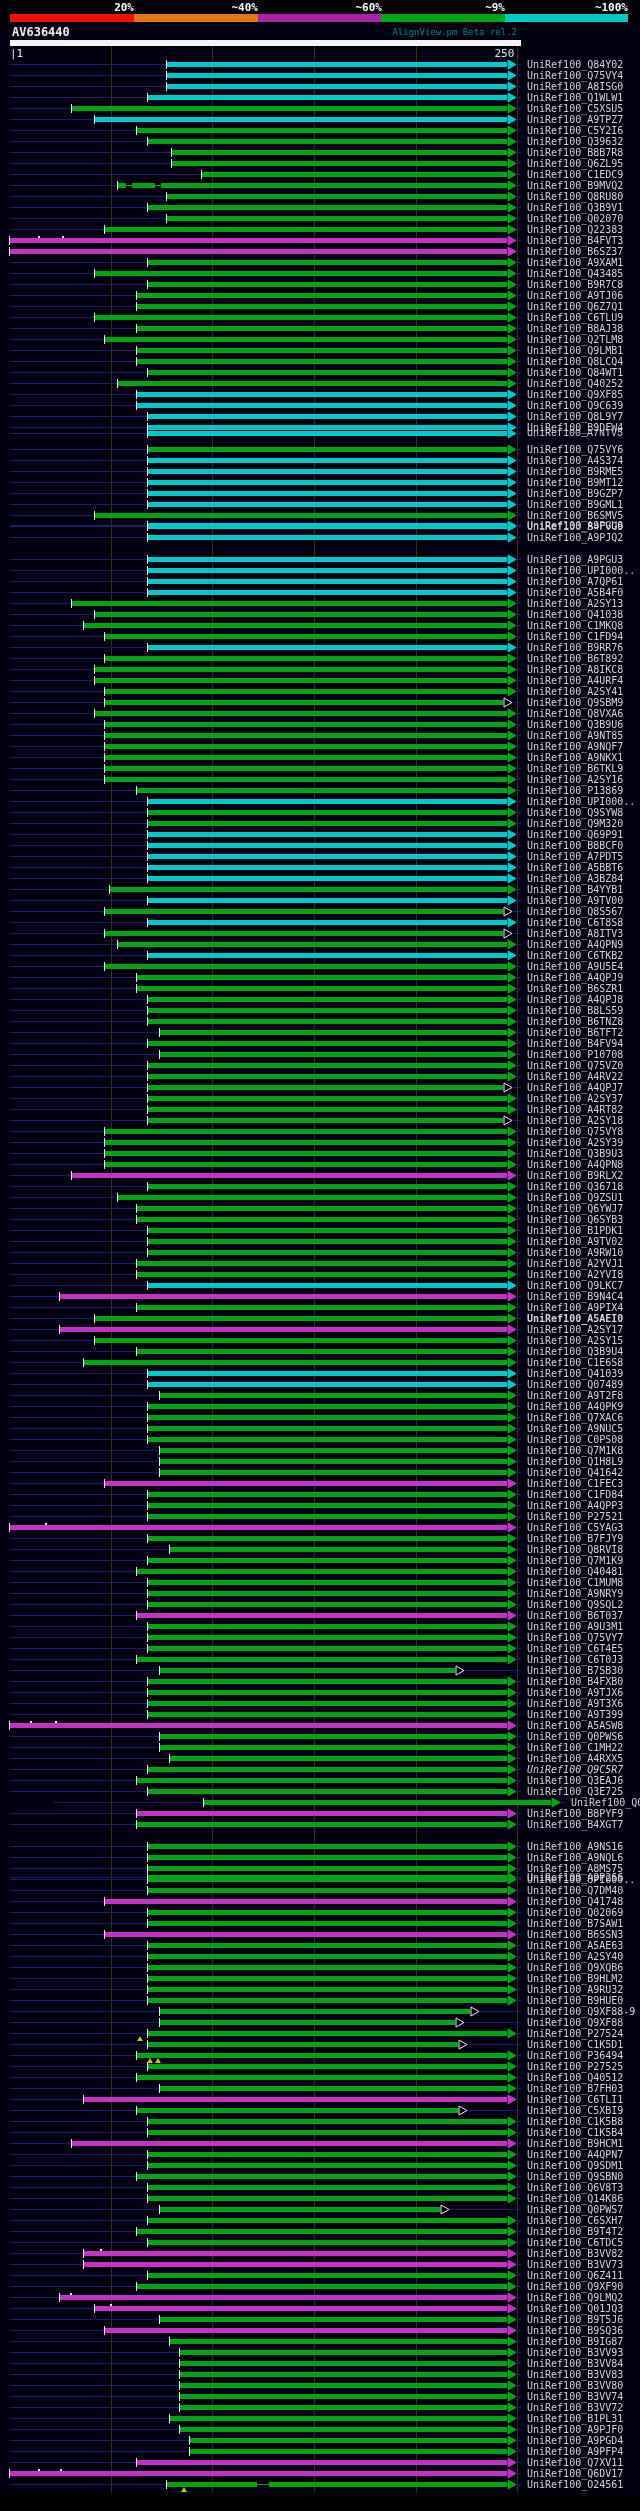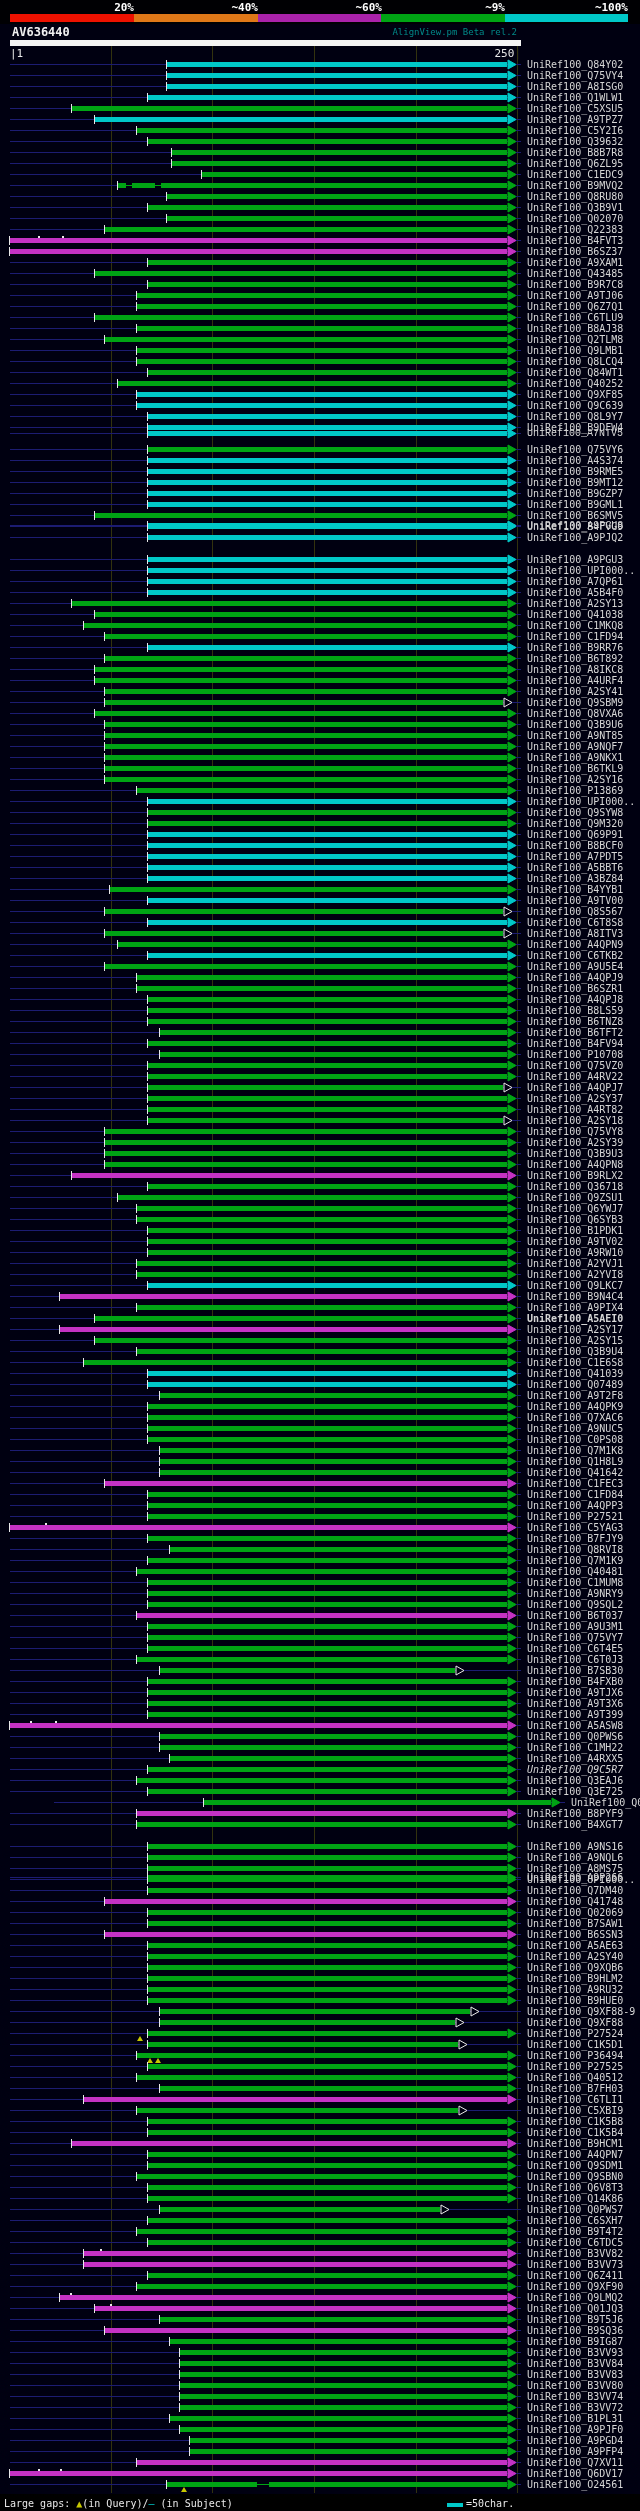--- a/index.html
+++ b/index.html
@@ -2062,18 +2062,13 @@
         <div class="abs" style="left: 257px; top: 5px; width: 12px; height: 1px; background: rgb(0, 164, 20);"></div>
         <div class="abs" style="left: 166px; top: 1px; width: 1px; height: 9px; background: rgb(232, 232, 232);"></div>
         <svg width="10" height="11" viewBox="0 0 10 11" style="position: absolute; left: 507px; top: 0px;">
           <polygon points="1,1 9,5.5 1,10" fill="#00a414" stroke="#00a414"></polygon>
         </svg>
         <div class="abs" style="left: 181px; top: 8px; width: 0px; height: 0px; border-left: 3px solid transparent; border-right: 3px solid transparent; border-bottom: 5px solid rgb(200, 200, 0); background: transparent;"></div>
         <div class="rlabel">UniRef100_O24561</div>
       </div>
     </div>
 
-  <div class="footer">
-    <div class="legend"><span>Large gaps: </span><span id="triSym" style="color: rgb(200, 200, 0);">▲</span><span>(in Query)/</span><span id="dashSym" style="color: rgb(0, 200, 200);">—</span><span> (in Subject)</span></div>
-    <div class="swatch" id="swatch" style="background: rgb(0, 200, 200);"></div>
-    <div class="swtext">=50char.</div>
-  </div>
 </div>
 
 </body></html>

